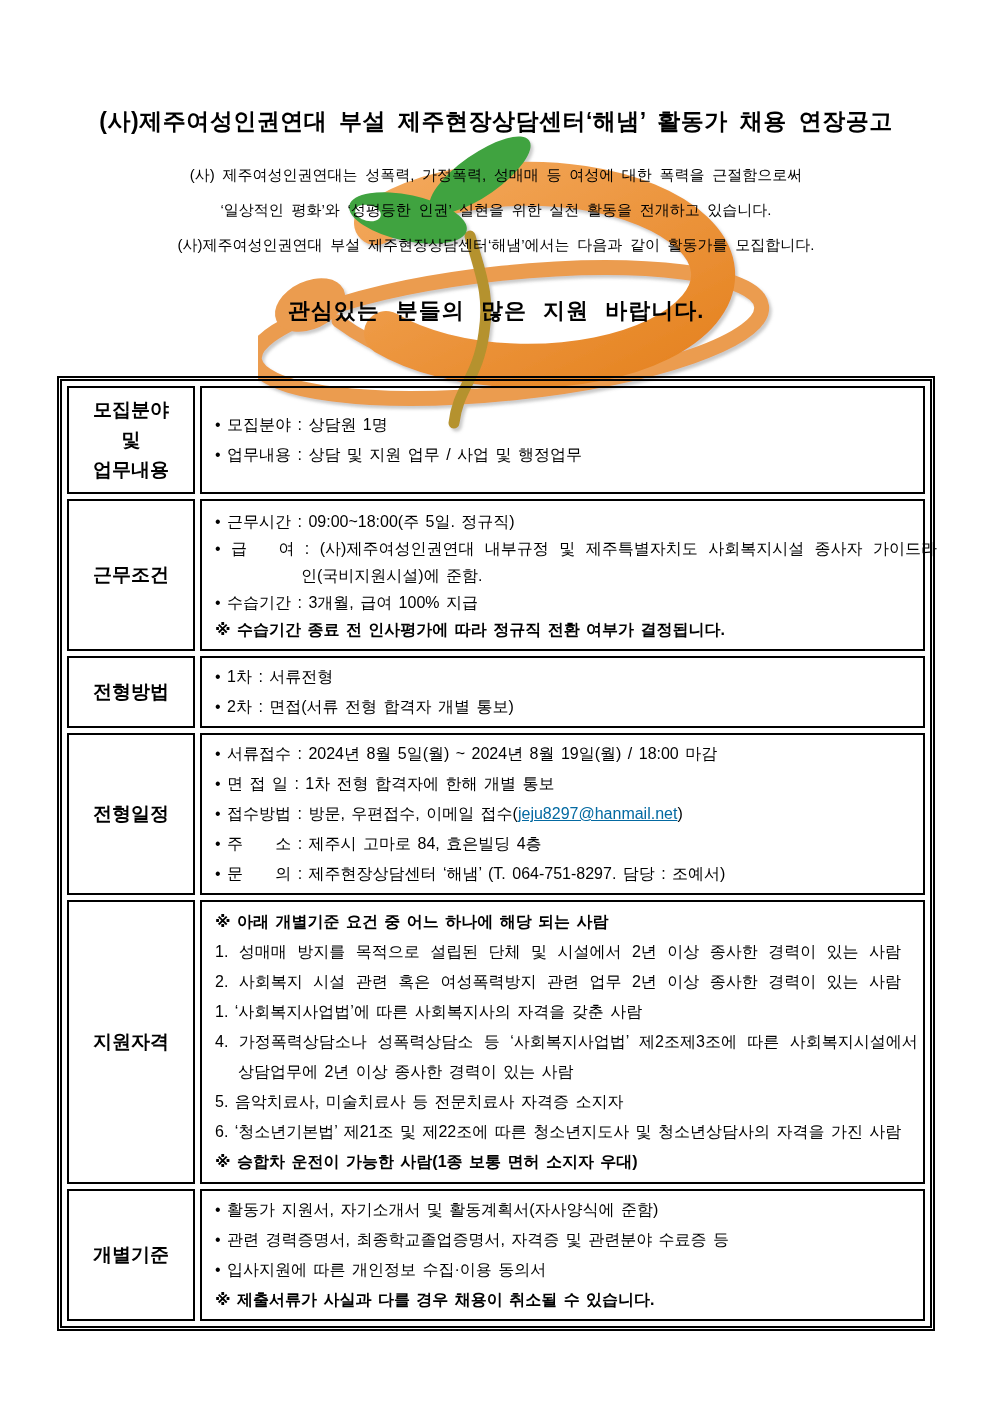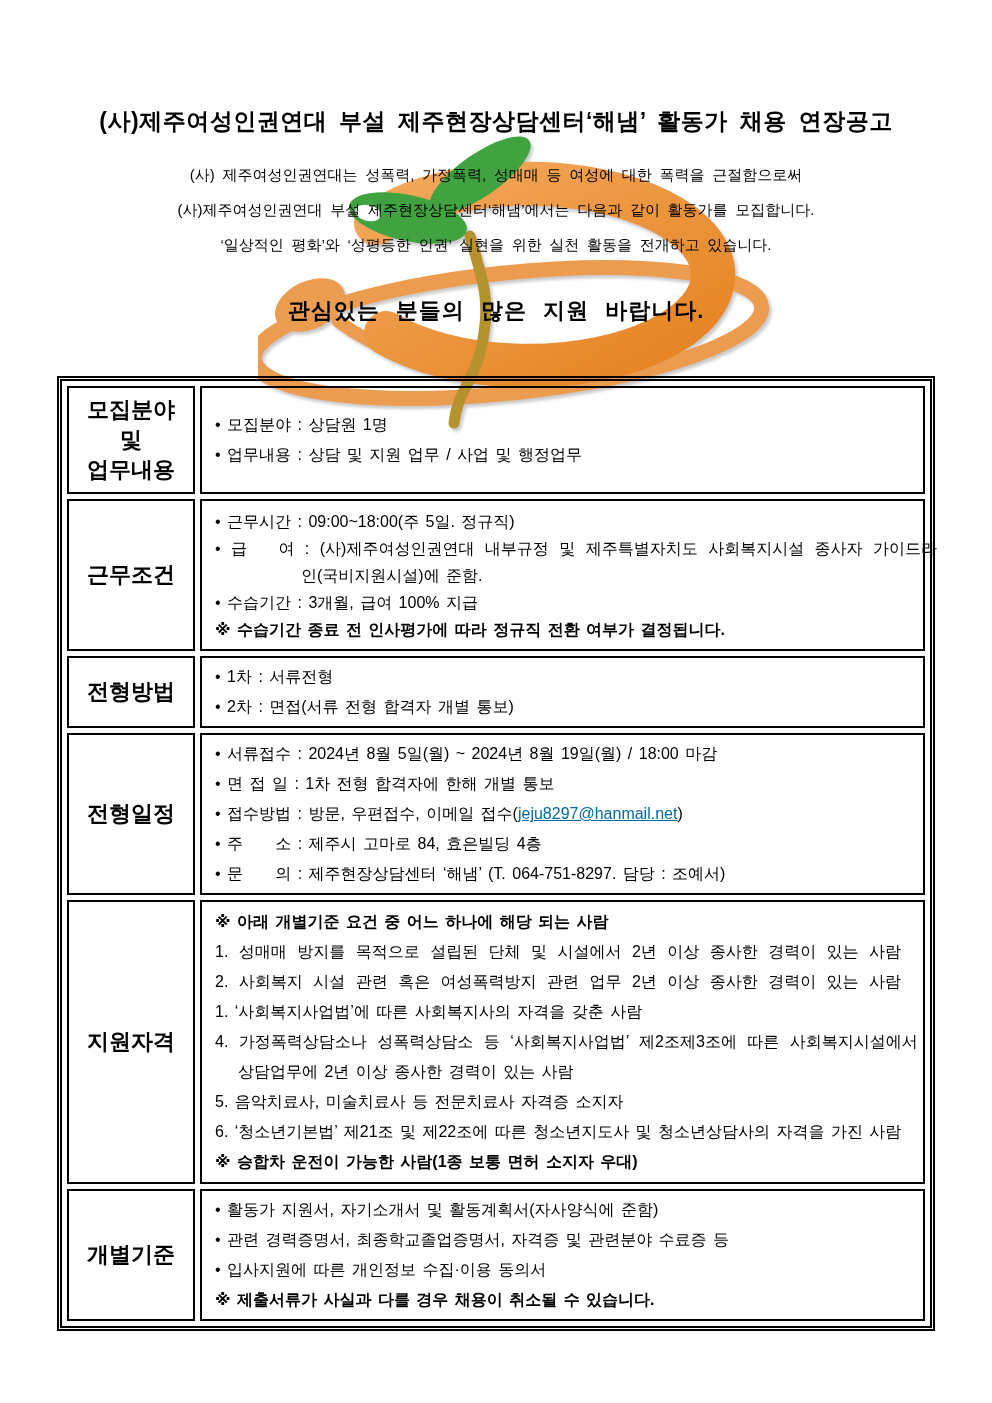--- a/index.html
+++ b/index.html
@@ -42,21 +42,21 @@
     margin:50px 0 0 57px;
     width:878px;
     border:5px double #000;
     border-collapse:separate;
     border-spacing:5px;
     table-layout:fixed;
   }
   table.notice th{
     width:120px;
     border:2px solid #000;
-    font-size:22px;font-weight:700;
+    font-size:19px;font-weight:700;
     text-align:center;vertical-align:middle;
     line-height:30px;
     padding:0 2px;
   }
   table.notice td{
     border:2px solid #000;
     vertical-align:middle;
     padding:4px 10px 4px 13px;
     font-size:16px;
   }
@@ -106,22 +106,22 @@
         <ellipse cx="110" cy="80" rx="13" ry="8" transform="rotate(12 110 80)" fill="#ffffff"></ellipse>
       </g>
     </svg>
   </div>
 
   <div class="content">
     <div class="doc-title">(사)제주여성인권연대 부설 제주현장상담센터‘해냄’ 활동가 채용 연장공고</div>
 
     <div class="intro">
       <div>(사) 제주여성인권연대는 성폭력, 가정폭력, 성매매 등 여성에 대한 폭력을 근절함으로써</div>
+      <div>‘일상적인 평화’와  ‘성평등한 인권’ 실현을 위한 실천 활동을 전개하고 있습니다.</div>
       <div>(사)제주여성인권연대 부설 제주현장상담센터‘해냄’에서는 다음과 같이 활동가를 모집합니다.</div>
-      <div>‘일상적인 평화’와  ‘성평등한 인권’ 실현을 위한 실천 활동을 전개하고 있습니다.</div>
     </div>
 
     <div class="callout">관심있는 분들의 많은 지원 바랍니다.</div>
 
     <table class="notice">
       <tbody>
           <tr class="row-recruit">
             <th>
               <div>모집분야</div>
               <div>및</div>

